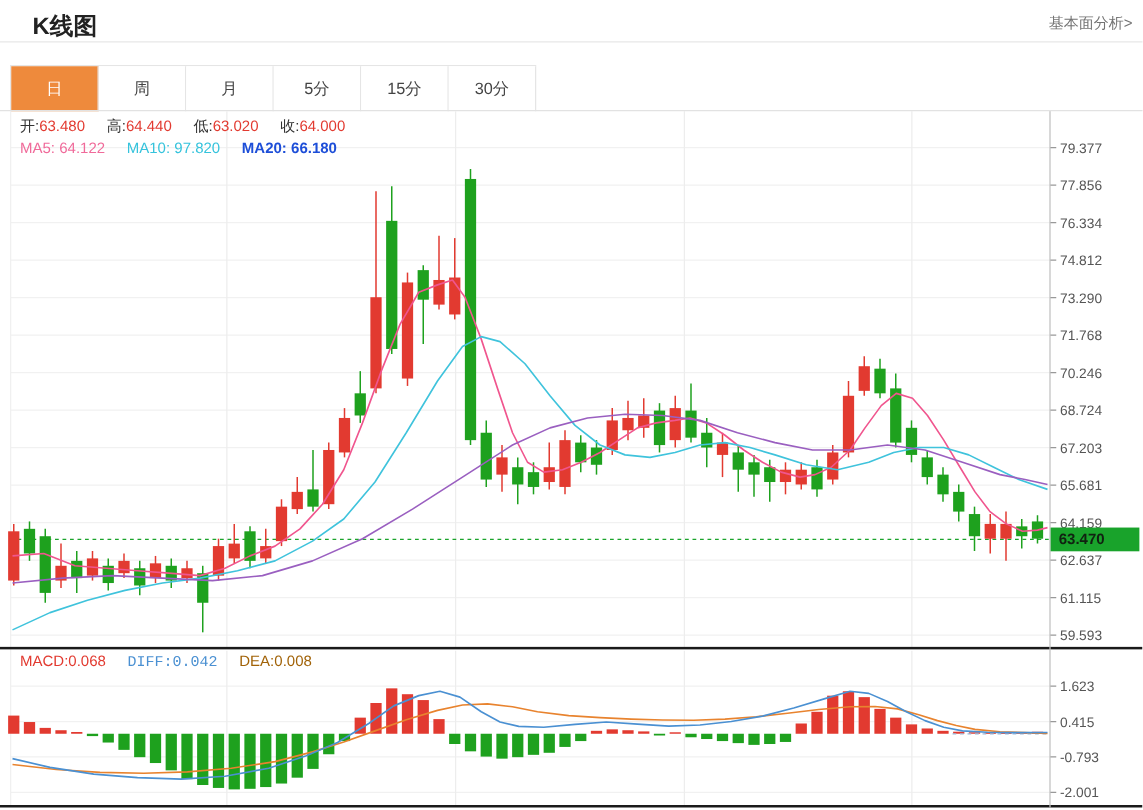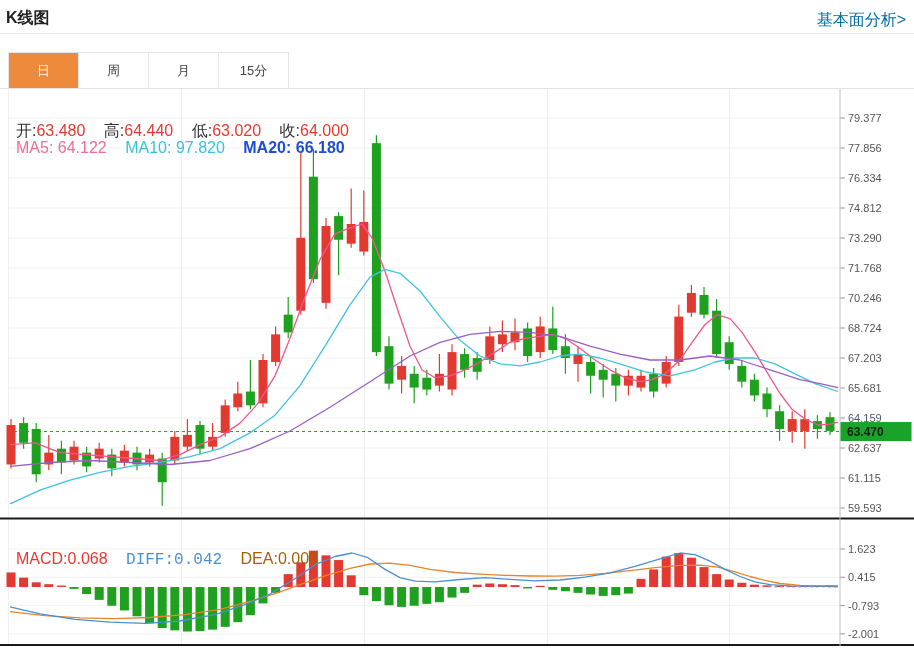--- a/index.html
+++ b/index.html
@@ -1,29 +1,29 @@
 <!DOCTYPE html>
 <html><head>
 <meta charset="utf-8">
 <style>
   html,body{margin:0;padding:0;}
   body{
     width:914px;height:648px;position:relative;overflow:hidden;
     background:#fff;font-family:"Liberation Sans","DejaVu Sans",sans-serif;
   }
-  .hdr-title{position:absolute;left:6px;top:8px;font-size:16px;font-weight:bold;color:#222;z-index:3;}
-  .hdr-link{position:absolute;right:8px;top:10px;font-size:16px;color:#0369a1;cursor:pointer;z-index:3;}
+  .hdr-title{position:absolute;left:26px;top:8px;font-size:19px;font-weight:bold;color:#222;z-index:3;}
+  .hdr-link{position:absolute;right:8px;top:10px;font-size:12px;color:#737373;cursor:pointer;z-index:3;}
   .hr1{position:absolute;left:0;top:33px;width:914px;height:1px;background:#e8e8e8;z-index:3;}
   .tabs{position:absolute;left:8px;top:52px;display:flex;z-index:3;
         border-top:1px solid #e5e5e5;border-left:1px solid #e5e5e5;}
   .tab{width:70px;height:36px;line-height:36px;text-align:center;font-size:13px;color:#444;
        border-right:1px solid #e5e5e5;background:#fff;cursor:pointer;box-sizing:border-box;}
   .tab.active{background:#ee8a3c;color:#fff;}
   .tabline{position:absolute;left:0;top:88px;width:914px;height:1px;background:#e2e2e2;z-index:3;}
-  .info-row{position:absolute;font-size:16px;z-index:2;white-space:nowrap;margin-top:28px;}
+  .info-row{position:absolute;font-size:12px;z-index:2;white-space:nowrap;}
   .info-row .pair{margin-right:14px;}
   .lbl{color:#333;}
   .val-red{color:#e23a30;}
   .ma5{color:#f06a9a;} .ma10{color:#35c3dc;} .ma20{color:#1d4ed8;font-weight:bold;}
   .macd-l{color:#e23a30;} .diff-l{color:#4a90d2;font-family:Liberation Mono, monospace;} .dea-l{color:#a16207;}
   #chart{position:absolute;left:0;top:0;z-index:1;}
 </style>
 </head>
 <body>
 
@@ -304,21 +304,23 @@
   </svg>
 
 <div class="hdr-title">K线图</div>
 <div class="hdr-link">基本面分析&gt;</div>
 <div class="hr1"></div>
 
 <div class="tabs">
   <div class="tab active">日</div>
   <div class="tab">周</div>
   <div class="tab">月</div>
+  <div class="tab">5分</div>
   <div class="tab">15分</div>
+  <div class="tab">30分</div>
 </div>
 <div class="tabline"></div>
 
 <div class="info-row" style="left:16px;top:93px;">
   <span class="pair"><span class="lbl">开:</span><span class="val-red">63.480</span></span>
   <span class="pair"><span class="lbl">高:</span><span class="val-red">64.440</span></span>
   <span class="pair"><span class="lbl">低:</span><span class="val-red">63.020</span></span>
   <span class="pair"><span class="lbl">收:</span><span class="val-red">64.000</span></span>
 </div>
 

